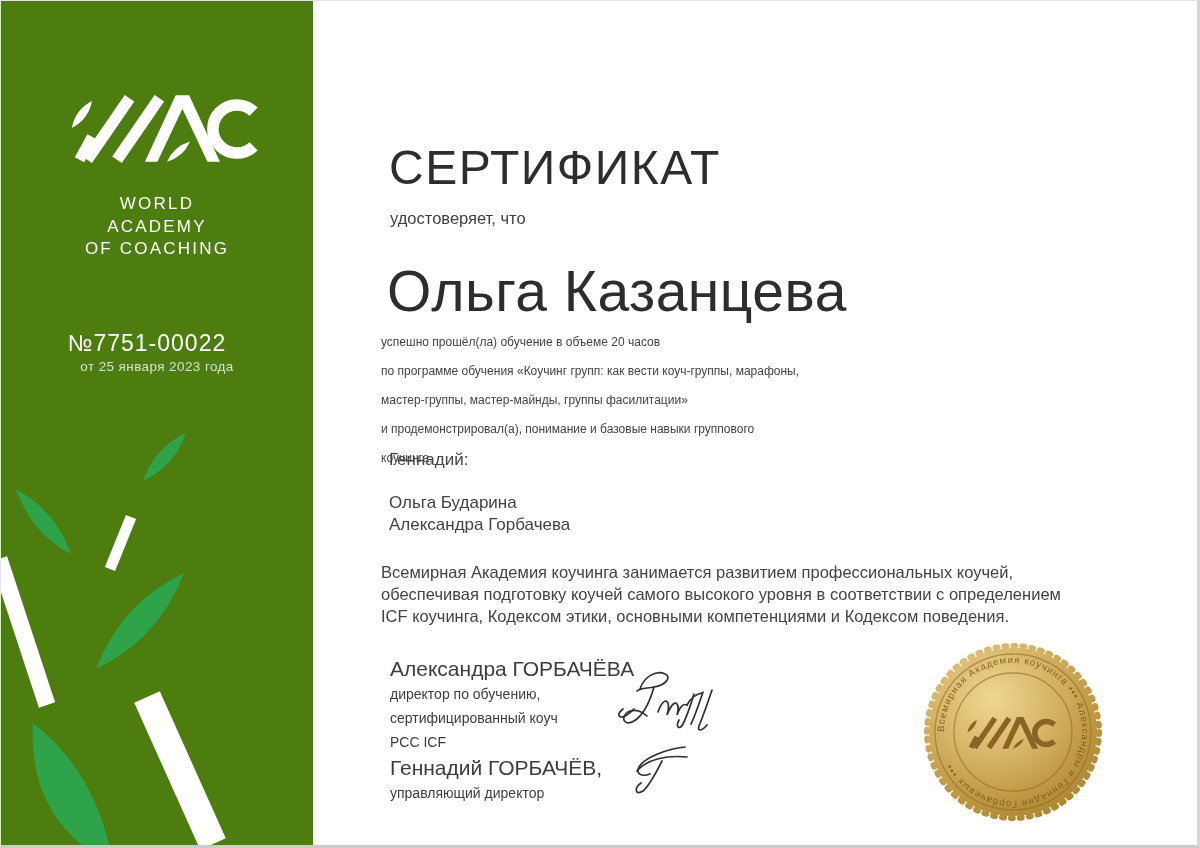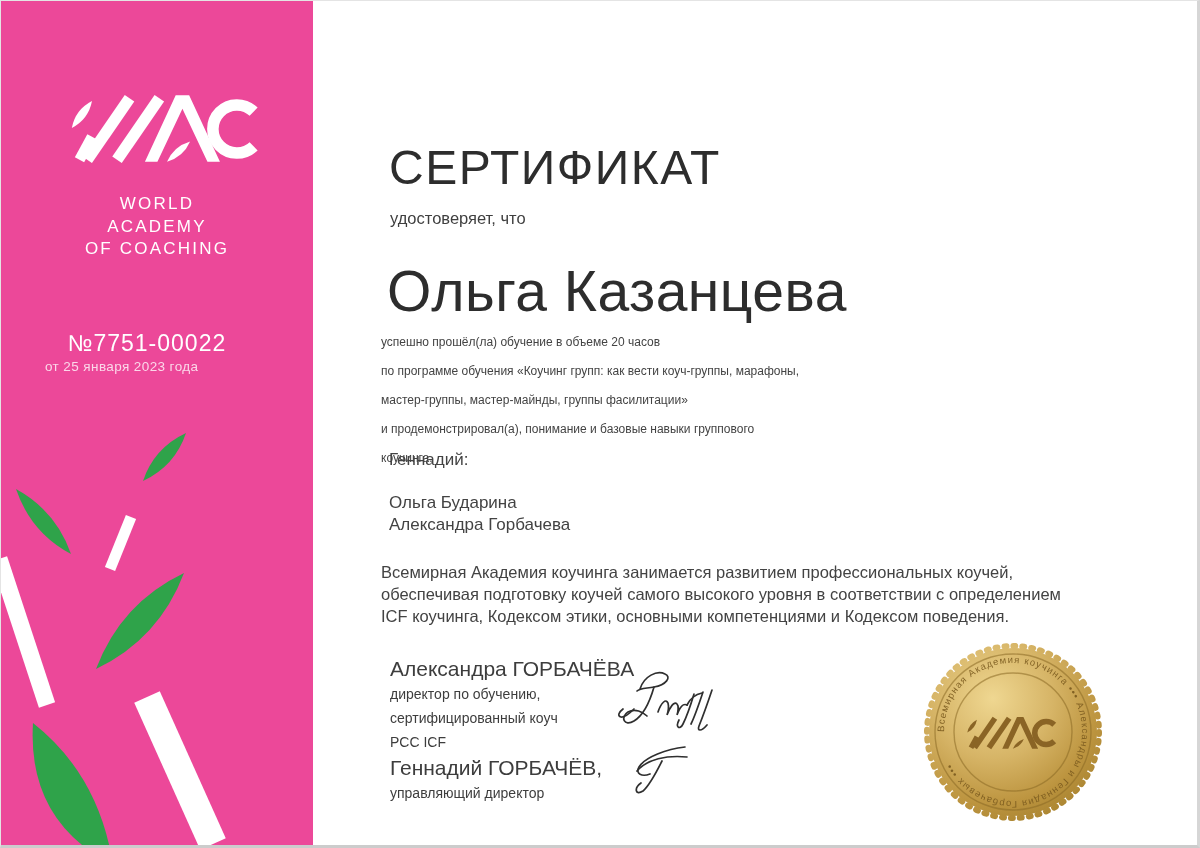--- a/index.html
+++ b/index.html
@@ -10,35 +10,35 @@
     overflow:hidden;
     box-sizing:border-box;
     border:1px solid #e4e4e4;
     border-right:3px solid #d6d6d6;
     border-bottom:3px solid #cccccc;
     font-family:"Liberation Sans", sans-serif;
   }
   
   .sidebar{
     position:absolute;left:0;top:0;width:312px;height:848px;
-    background:#ec4899;overflow:hidden;
+    background:#4d7c0f;overflow:hidden;
   }
   .logo{position:absolute;left:66px;top:91px;width:202px;height:74px;color:#ffffff;}
   .org{
     position:absolute;left:0;top:192px;width:312px;
     text-align:center;color:#ffffff;
     font-size:17px;line-height:22.5px;letter-spacing:2.2px;font-weight:400;
   }
   .cert-number{
     position:absolute;left:0;top:329px;width:292px;text-align:center;
     color:#ffffff;font-size:23px;letter-spacing:1px;font-weight:400;
   }
   .cert-date{
-    position:absolute;left:0;top:358px;width:312px;
-    color:rgba(255,255,255,0.78);font-size:13.5px;letter-spacing:0.4px;padding-left:44px;
+    position:absolute;left:0;top:358px;width:312px;text-align:center;
+    color:rgba(255,255,255,0.78);font-size:13.5px;letter-spacing:0.4px;
   }
   .decor{position:absolute;left:0;bottom:0;width:312px;height:470px;}
   
   .abs{position:absolute;}
   .title{
     left:388px;top:139px;
     font-size:48px;letter-spacing:1.5px;color:#2d2d2d;font-weight:400;
   }
   .subtitle{left:389px;top:208px;font-size:16.5px;color:#3f3f3f;}
   .recipient{

